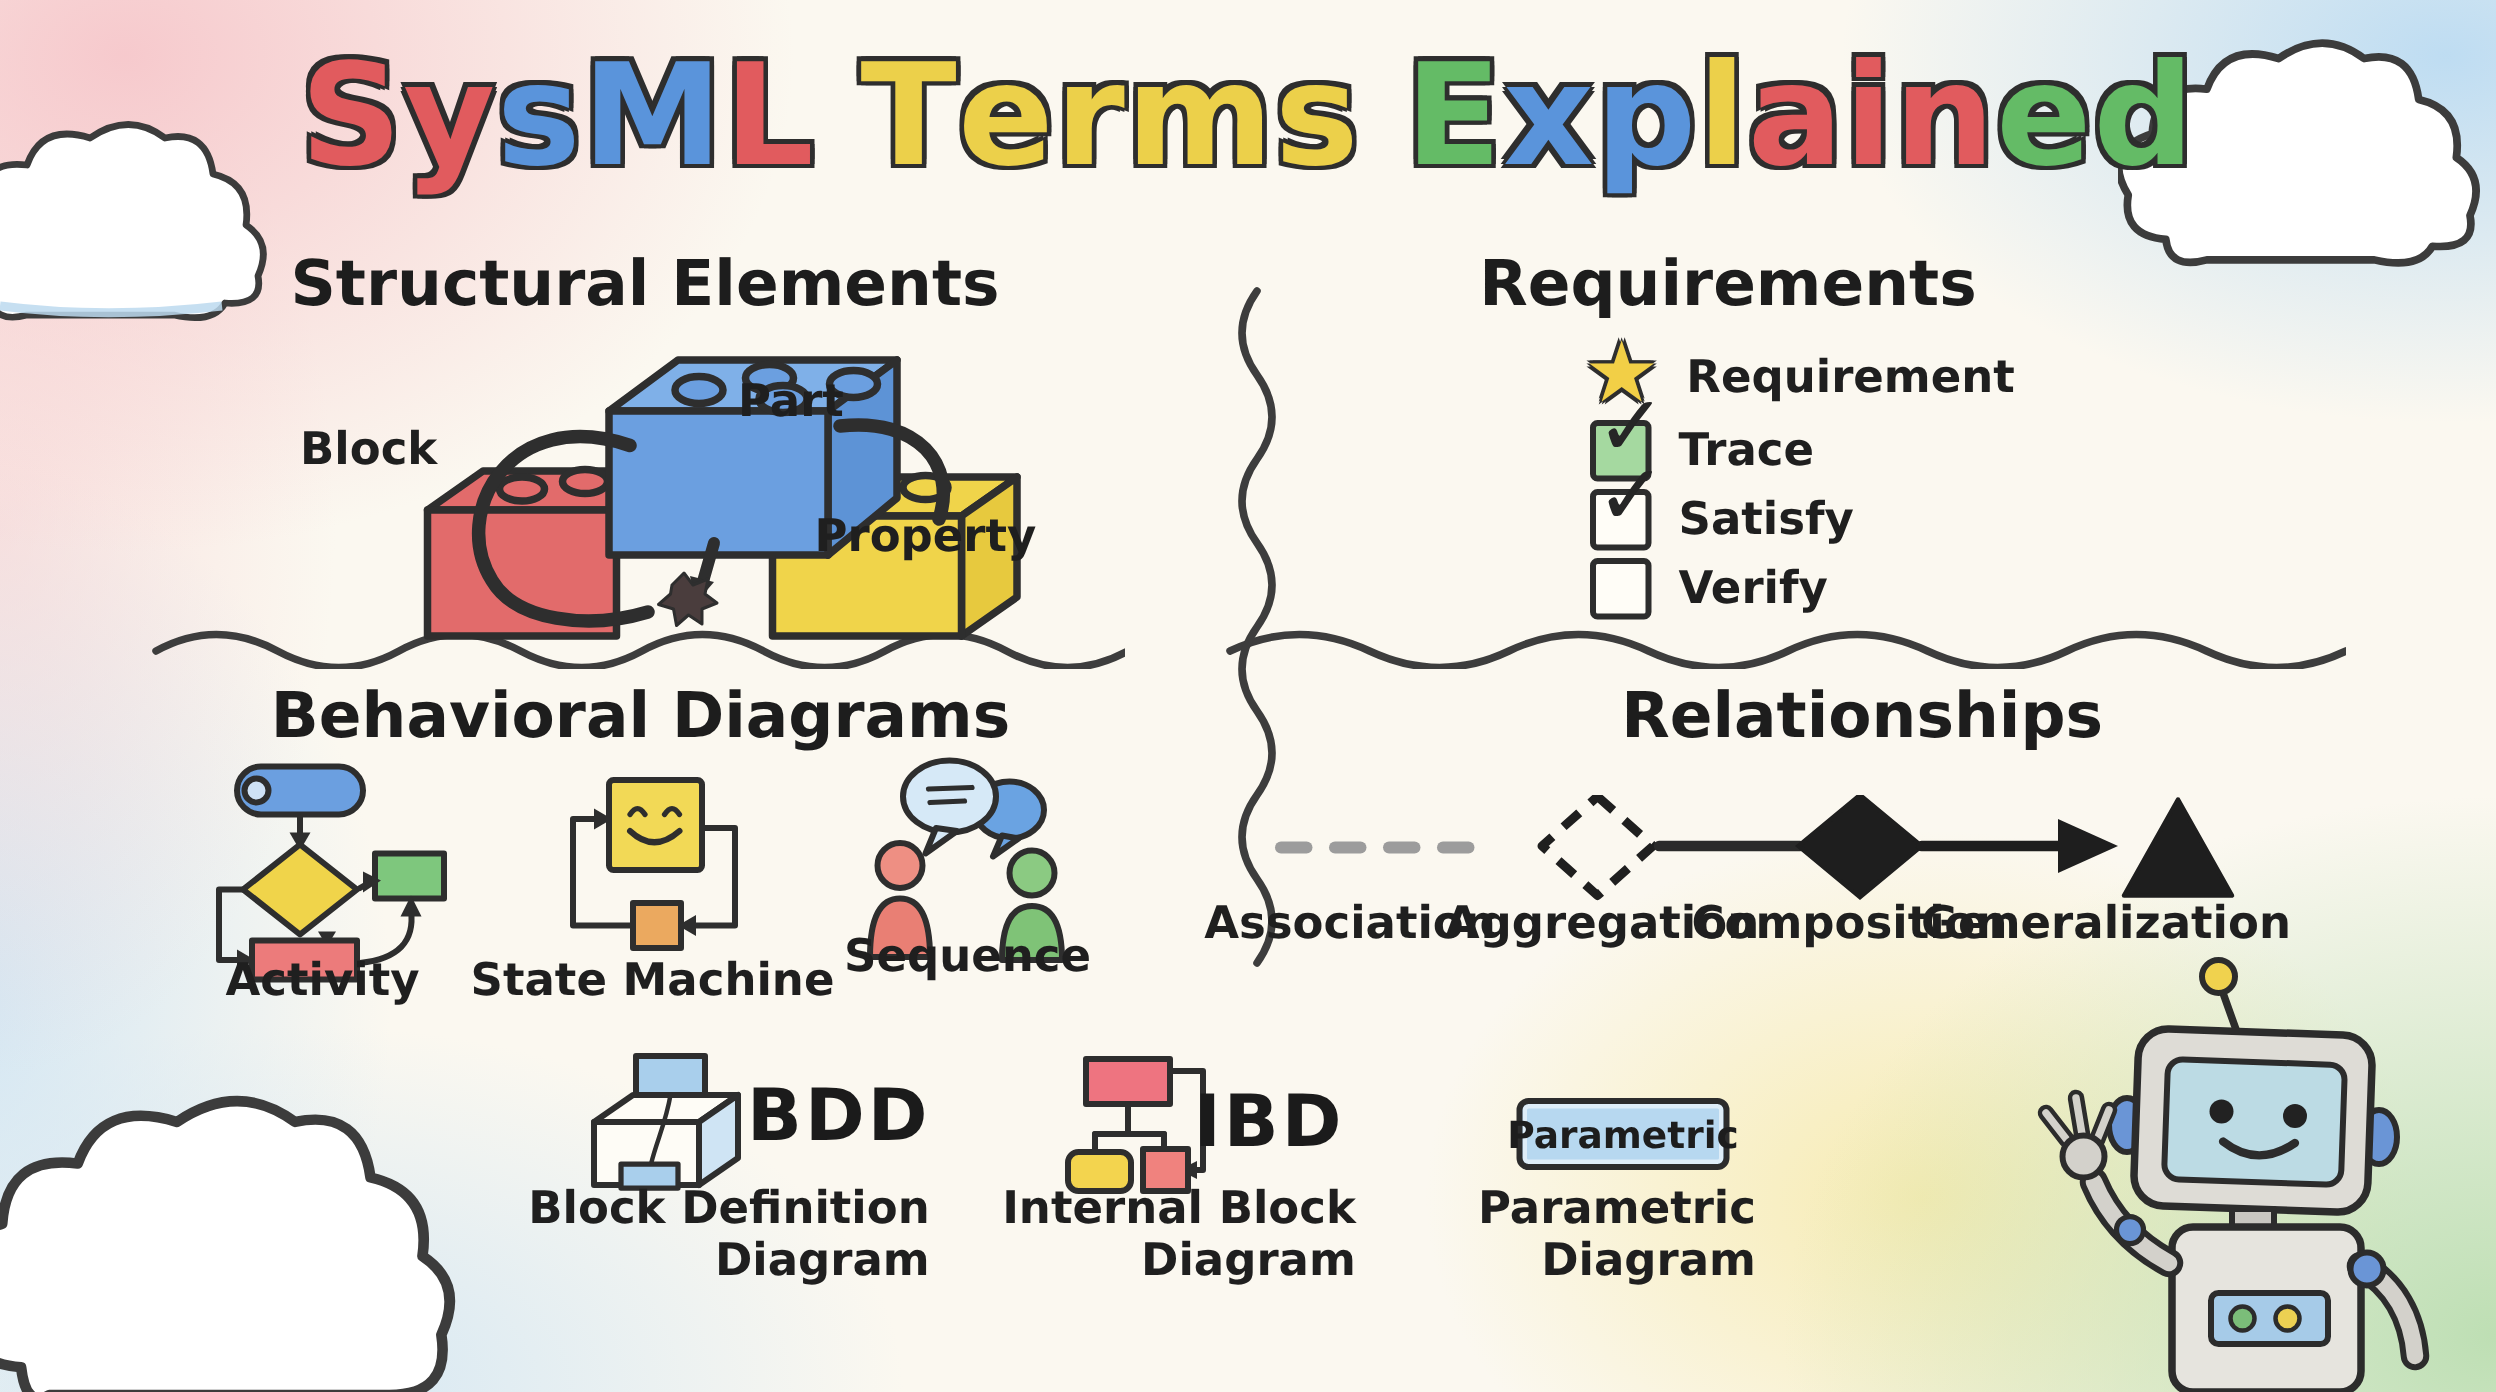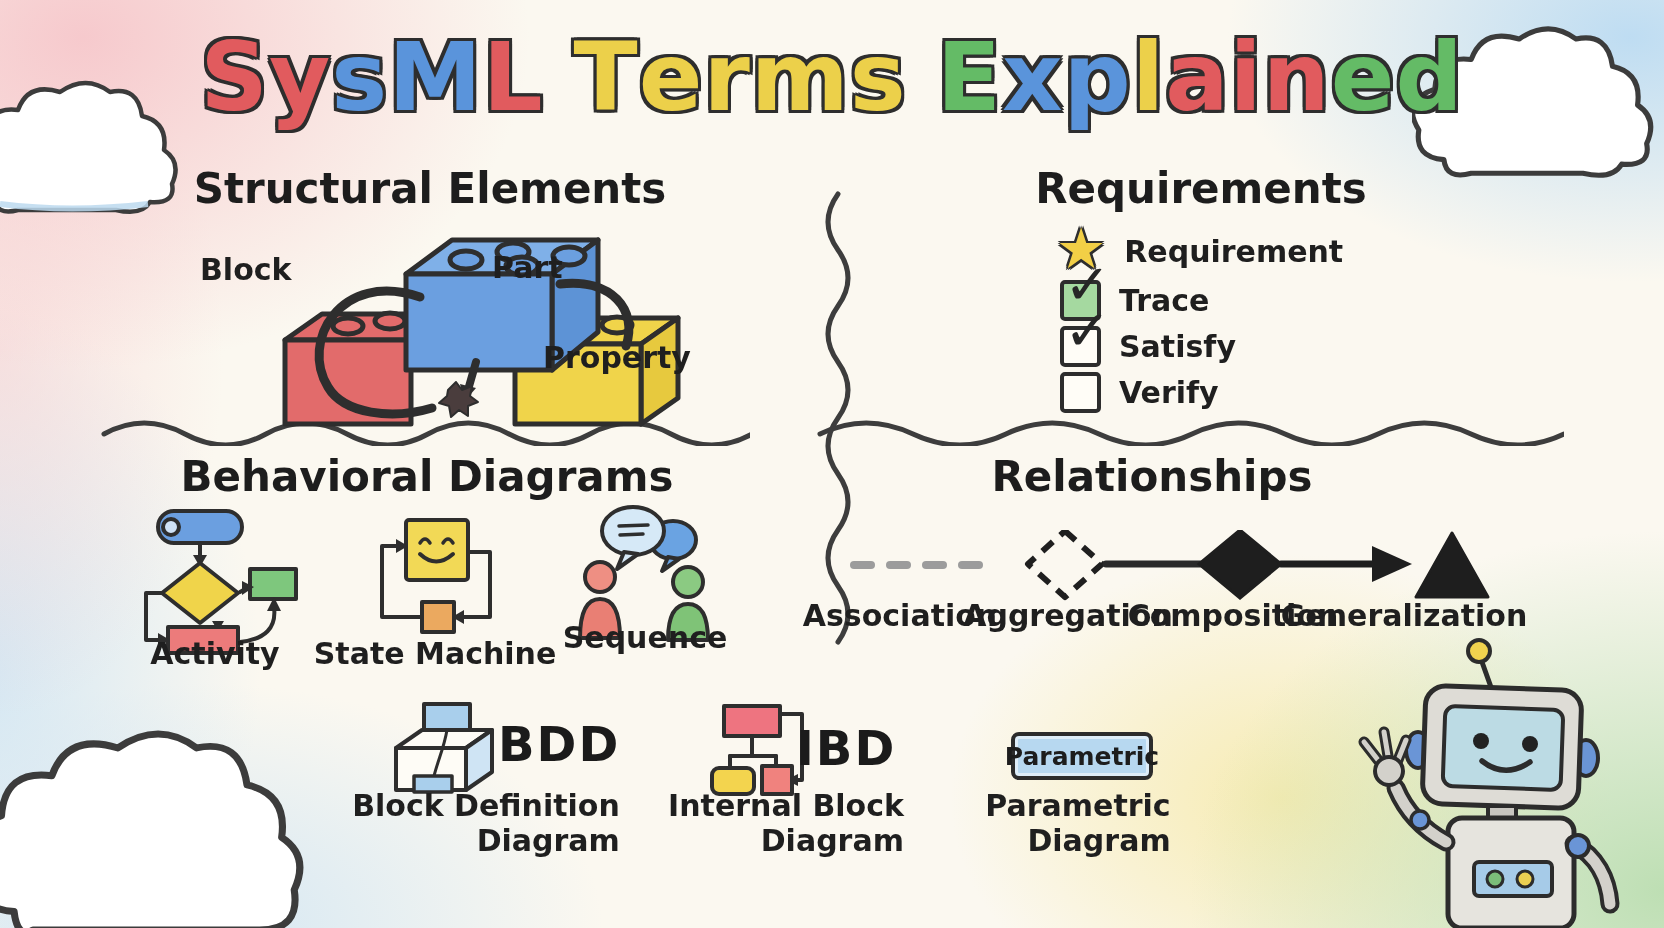--- a/index.html
+++ b/index.html
@@ -110,25 +110,25 @@
 
       <path d="M 150 75 C 70 48 30 120 58 165 C 74 192 122 198 162 186" fill="none" stroke-width="9"></path>
       <path d="M 290 62 C 342 56 368 88 356 124" fill="none" stroke-width="9"></path>
       <line x1="206" y1="140" x2="198" y2="168" stroke-width="8"></line>
       <polygon points="190,162 206,166 194,180" fill="#2e2e2e" stroke="none"></polygon>
 
       <path d="M 178 168 l 8 -8 l 6 8 l 10 -4 l -2 10 l 8 6 l -10 4 l 0 10 l -9 -6 l -8 7 l -2 -11 l -10 -3 l 8 -7 Z" fill="#4a3d3d" stroke="#2e2e2e" stroke-width="2"></path>
     </g>
   </svg>
 
-  <div class="abs lbl" style="left:200px;top:252px;">Block</div>
+  <div class="abs lbl" style="left:200px;top:282px;">Block</div>
   <div class="abs lbl" style="left:492px;top:240px;margin-top:10px;">Part</div>
   <div class="abs lbl" style="left:543px;top:340px;">Property</div>
 
-  <div class="abs h2" style="left:951px;top:164px;width:500px;">Requirements</div>
+  <div class="abs h2" style="left:902px;top:164px;width:500px;">Requirements</div>
 
   <div class="abs req-row" style="left:1056px;top:228px;">
     <span class="star">★</span>
     <span class="lbl">Requirement</span>
   </div>
   <div class="abs req-row" style="left:1060px;top:277px;">
     <span class="cbox green">
         <span class="check">✓</span>
       </span>
     <span class="lbl">Trace</span>
@@ -191,21 +191,21 @@
       <path d="M 8 138 Q 8 99 28 99 Q 48 99 48 138 Z" fill="#e97f74"></path>
       <circle cx="116" cy="82" r="15" fill="#8bca82"></circle>
       <path d="M 96 140 Q 96 104 116 104 Q 136 104 136 140 Z" fill="#7fc377"></path>
     </g>
   </svg>
 
   <div class="abs lbl center" style="left:215px;top:636px;">Activity</div>
   <div class="abs lbl center" style="left:435px;top:636px;">State Machine</div>
   <div class="abs lbl center" style="left:645px;top:620px;">Sequence</div>
 
-  <div class="abs h2" style="left:902px;top:452px;width:500px;">Relationships</div>
+  <div class="abs h2" style="left:902px;top:452px;width:500px;text-align:right;">Relationships</div>
 
   <svg class="abs" style="left:828px;top:530px;" width="740" height="84" viewBox="0 0 740 84">
     <g>
       <rect x="22" y="31" width="25" height="8" rx="4" fill="#9c9c9c"></rect>
       <rect x="58" y="31" width="25" height="8" rx="4" fill="#9c9c9c"></rect>
       <rect x="94" y="31" width="25" height="8" rx="4" fill="#9c9c9c"></rect>
       <rect x="130" y="31" width="25" height="8" rx="4" fill="#9c9c9c"></rect>
     </g>
     <path d="M 237 1 L 274 34 L 237 67 L 200 34 Z" fill="none" stroke="#1f1f1f" stroke-width="6" stroke-dasharray="14 10" stroke-linejoin="round"></path>
     <line x1="278" y1="34" x2="372" y2="34" stroke="#2a2a2a" stroke-width="7" stroke-linecap="round"></line>

